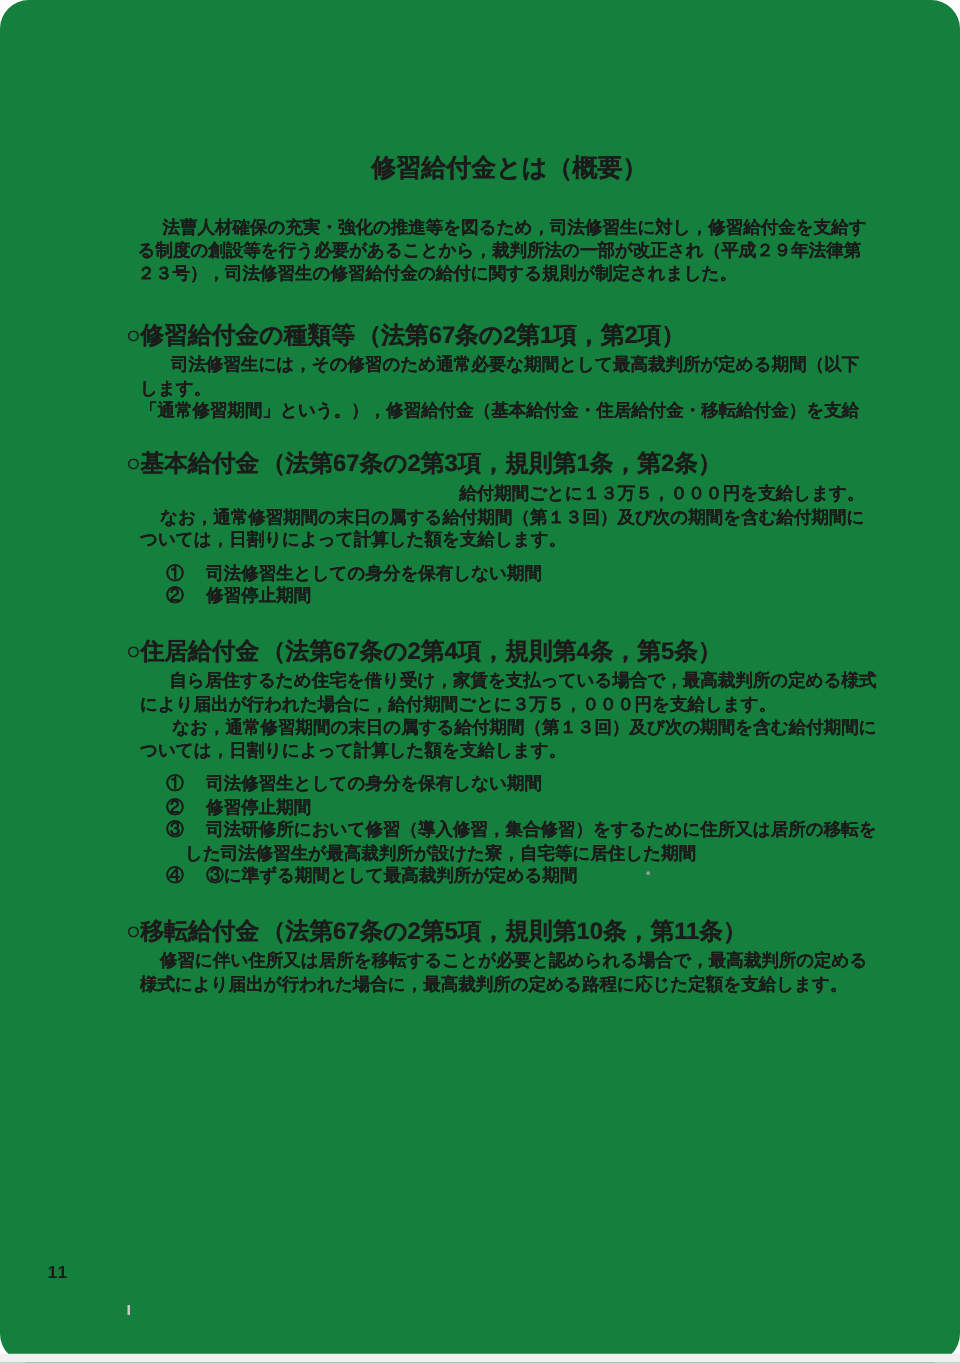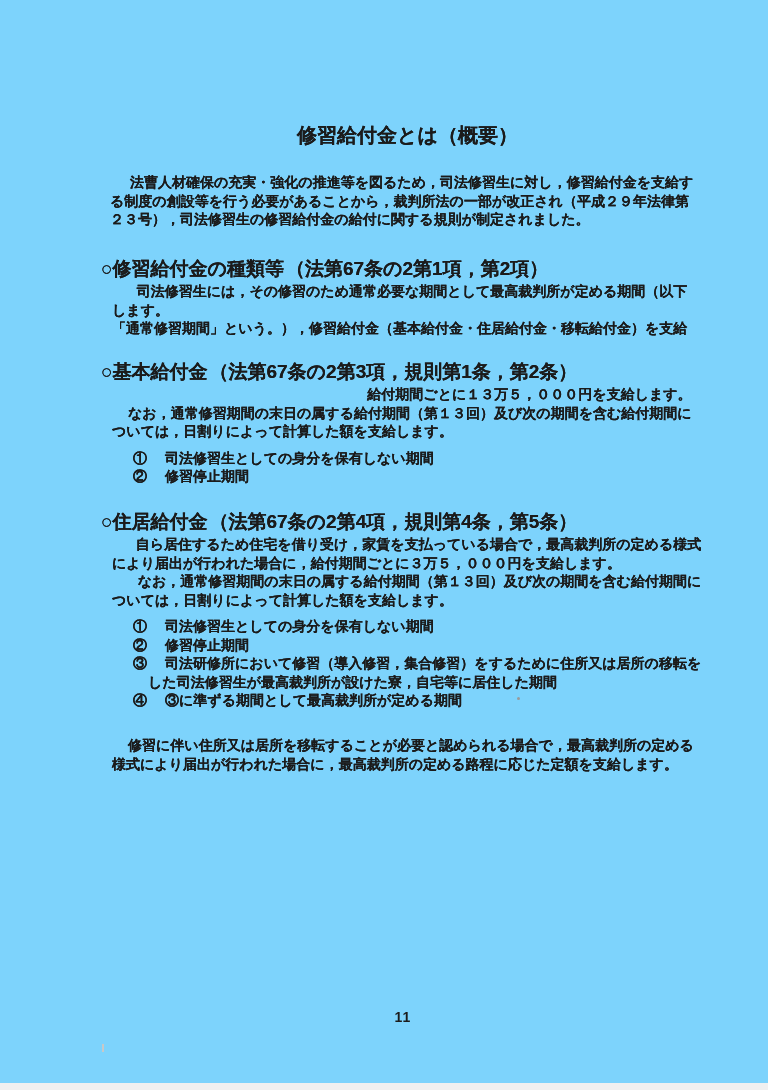--- a/index.html
+++ b/index.html
@@ -6,21 +6,22 @@
   body {
     width: 768px; height: 1090px;
     background: #fdfdfd;
     font-family: "Liberation Sans", sans-serif;
     color: #1b1b1b;
     overflow: hidden;
   }
   .page {
     position: relative;
     width: 768px; height: 1090px;
-    background: #7dd3fc;
+    background: #15803d;
+    border-radius: 23px;
   }
   .doc-title {
     position: absolute;
     top: 123px; left: 297px;
     font-size: 20px;
     font-weight: 700;
     line-height: 24px;
     white-space: nowrap;
     text-shadow: 0 0 0.6px currentColor;
   }
@@ -68,21 +69,21 @@
     margin-left: 47px;
     font-size: 14px;
     font-weight: 600;
     line-height: 18.5px;
     white-space: nowrap;
     text-shadow: 0 0 0.4px currentColor;
   }
   .page-number {
     position: absolute;
     top: 1009px; left: 0; right: 0;
-    text-align: center;
+    text-align: left;
     padding-left: 38px;
     font-size: 14px;
     font-weight: 600;
     letter-spacing: 1px;
   }
   .scan-edge {
     position: absolute;
     left: 0; right: 0; bottom: 0;
     height: 7px;
     background: #f0f0f0;
@@ -165,20 +166,23 @@
       </div>
       <div class="licont">した司法修習生が最高裁判所が設けた寮，自宅等に居住した期間</div>
       <div class="li">
         <span class="num">④</span>
         <span>③に準ずる期間として最高裁判所が定める期間</span>
       </div>
     </div>
   </div>
 
   <div class="section sec-4">
+    <div class="heading">
+      <span>○</span><span>移転給付金</span><span class="ref">（法第67条の2第5項，規則第10条，第11条）</span>
+    </div>
     <div class="bline ps">修習に伴い住所又は居所を移転することが必要と認められる場合で，最高裁判所の定める</div>
     <div class="bline">様式により届出が行われた場合に，最高裁判所の定める路程に応じた定額を支給します。</div>
   </div>
 
   <div class="page-number">11</div>
 
   <div class="speck-a"></div>
   <div class="speck-b"></div>
   <div class="scan-edge"></div>
 

